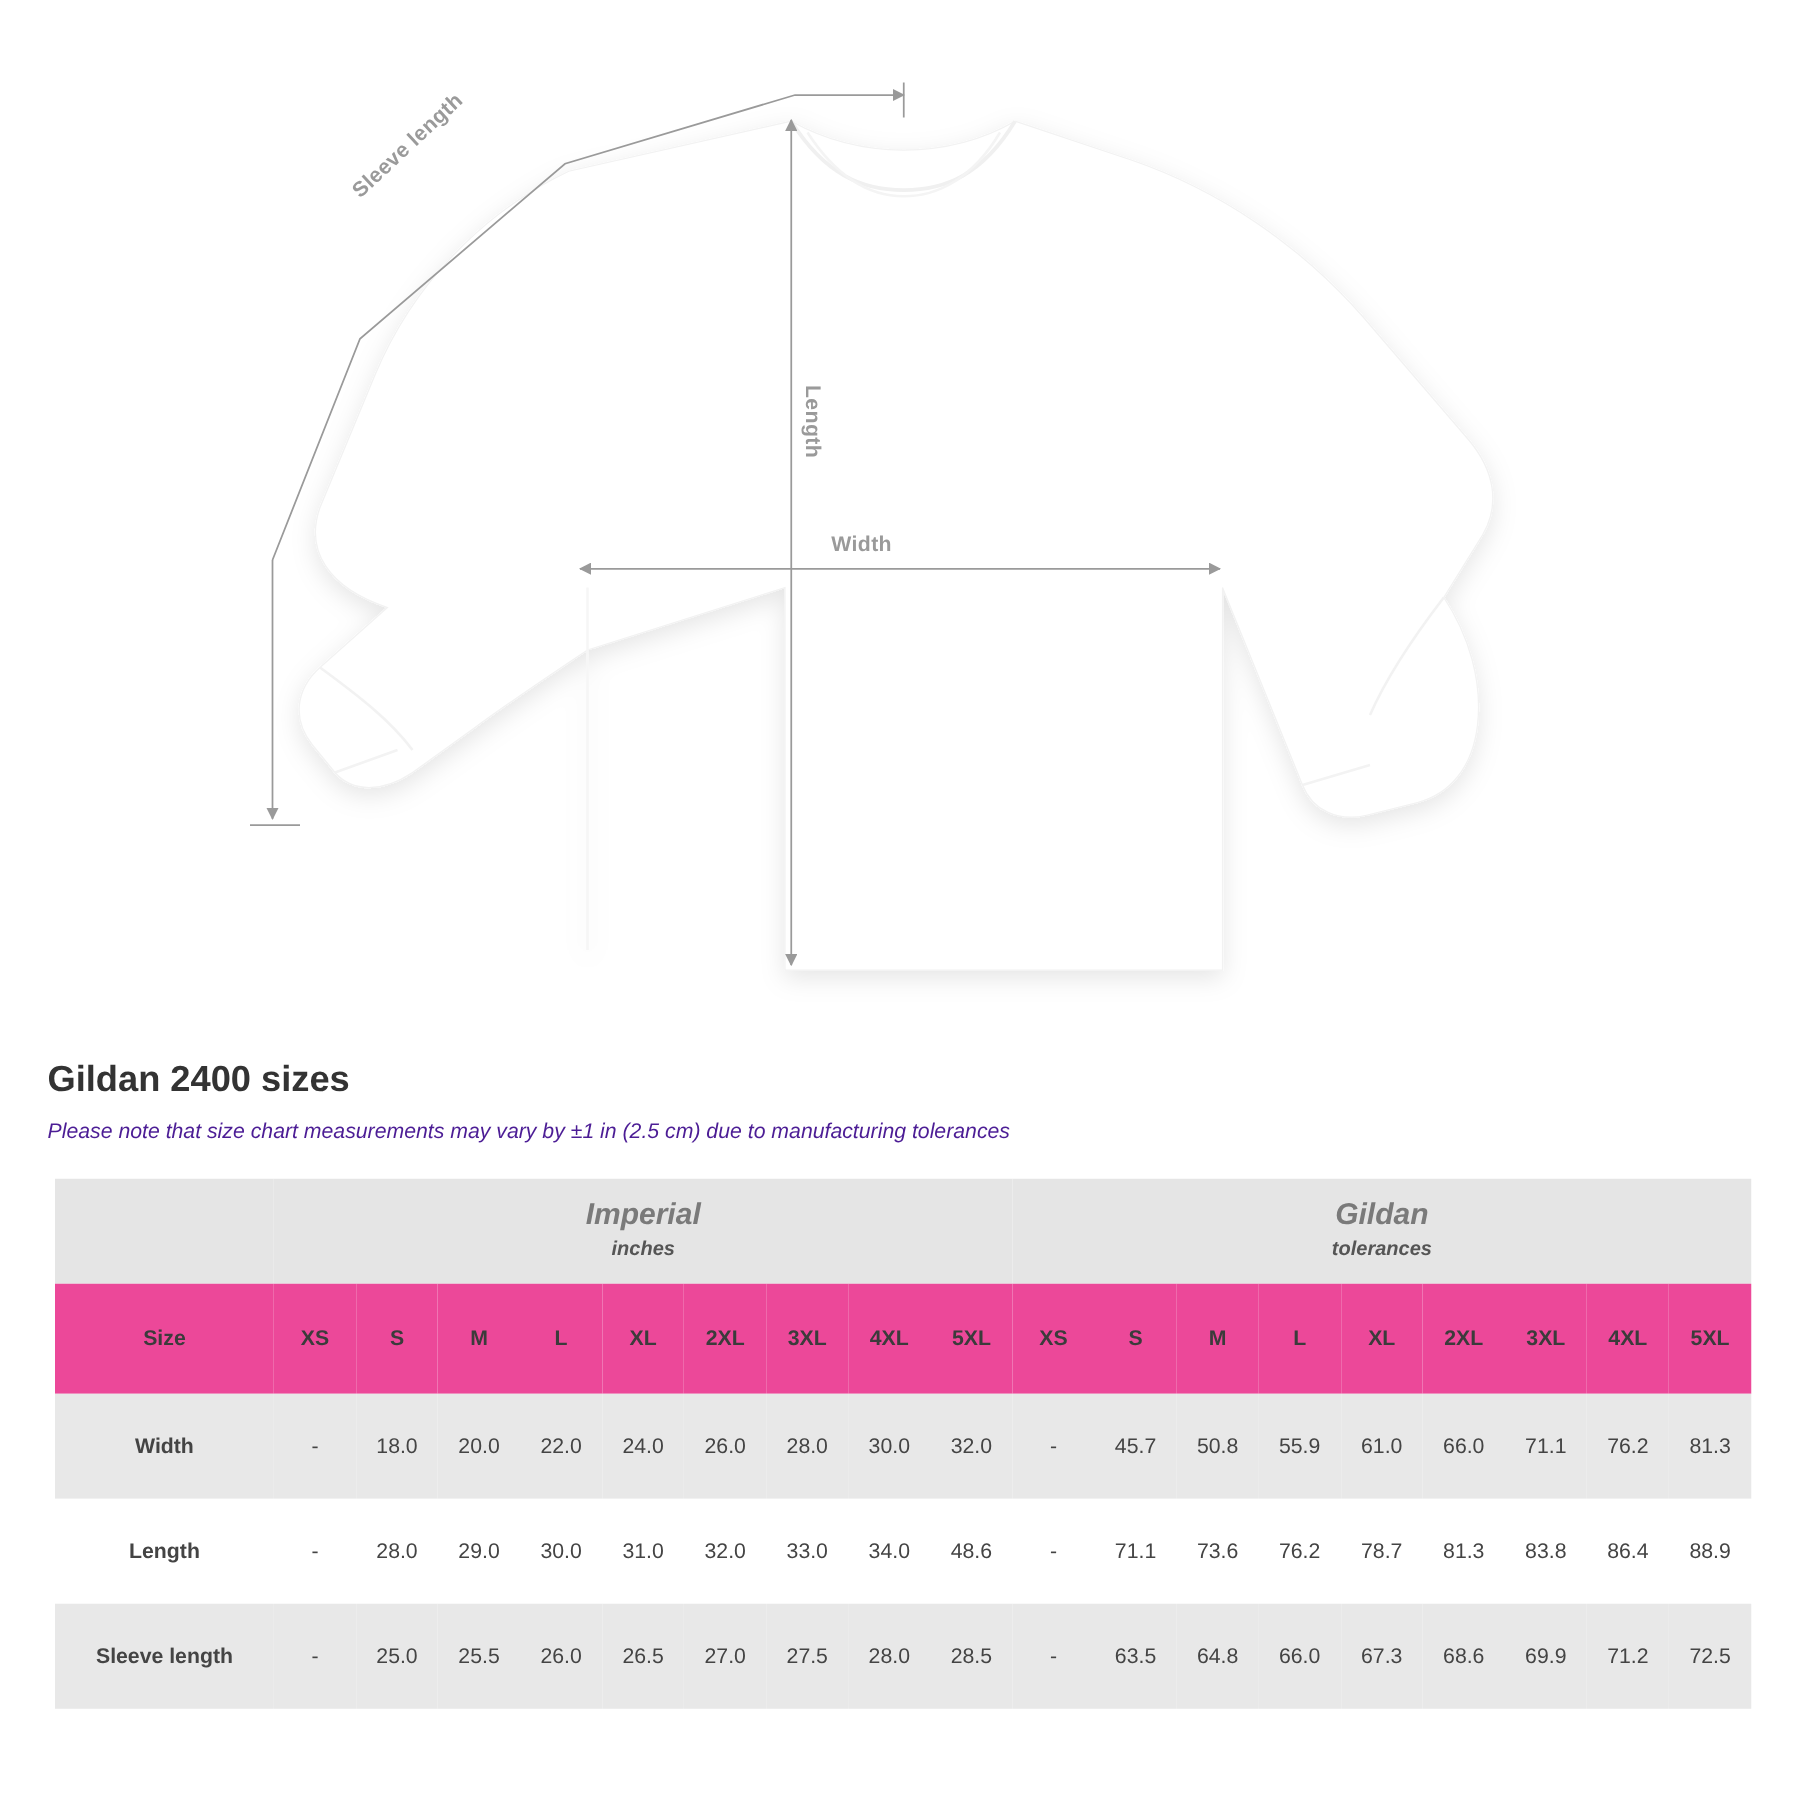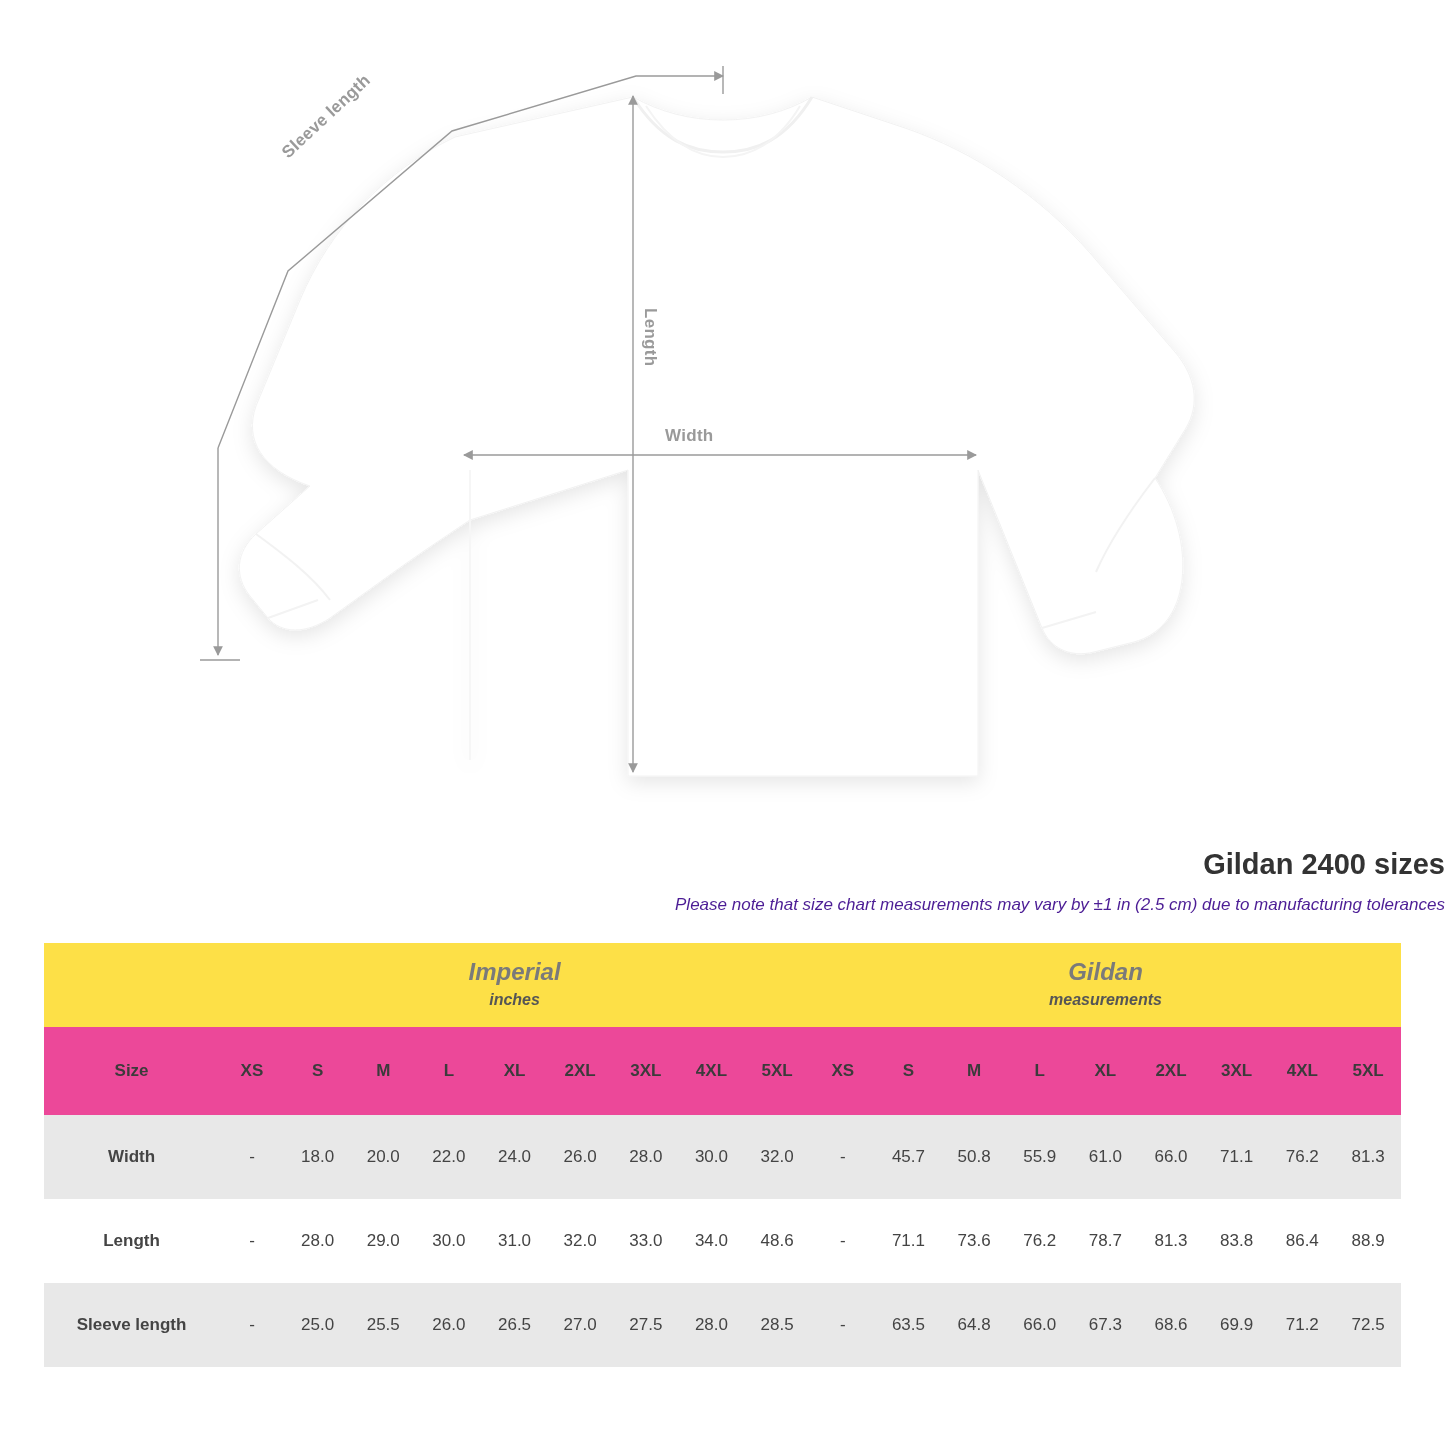--- a/index.html
+++ b/index.html
@@ -46,22 +46,23 @@
     writing-mode: vertical-rl;
     text-orientation: mixed;
   }
   .dim-label.width {
     left: 665px;
     top: 426px;
   }
 
   
   .title-block {
-    text-align: right;
+    text-align: left;
     margin-top: 18px;
+    padding-left: 38px;
   }
   .chart-title {
     font-size: 29px;
     font-weight: bold;
     color: #333333;
     margin: 0 0 14px 0;
   }
   .chart-note {
     font-size: 17px;
     font-style: italic;
@@ -82,21 +83,21 @@
   table.size-chart th,
   table.size-chart td {
     text-align: center;
     font-size: 17px;
     color: #444444;
     padding: 0;
     height: 84px;
     vertical-align: middle;
   }
   .unit-head {
-    background: #fde047;
+    background: #e5e5e5;
     height: 118px;
   }
   .unit-head .unit-name {
     font-size: 24px;
     font-style: italic;
     font-weight: bold;
     color: #7a7a7a;
     line-height: 1.25;
   }
   .unit-head .unit-sub {
@@ -234,21 +235,21 @@
     </colgroup>
     <thead>
       <tr>
         <th class="unit-head"></th>
         <th class="unit-head" colspan="9">
           <div class="unit-name">Imperial</div>
           <div class="unit-sub">inches</div>
         </th>
         <th class="unit-head" colspan="9">
           <div class="unit-name">Gildan</div>
-          <div class="unit-sub">measurements</div>
+          <div class="unit-sub">tolerances</div>
         </th>
       </tr>
       <tr class="row-head">
         <th class="label-col">Size</th>
         <th>XS</th>
         <th>S</th>
         <th>M</th>
         <th>L</th>
         <th>XL</th>
         <th>2XL</th>

